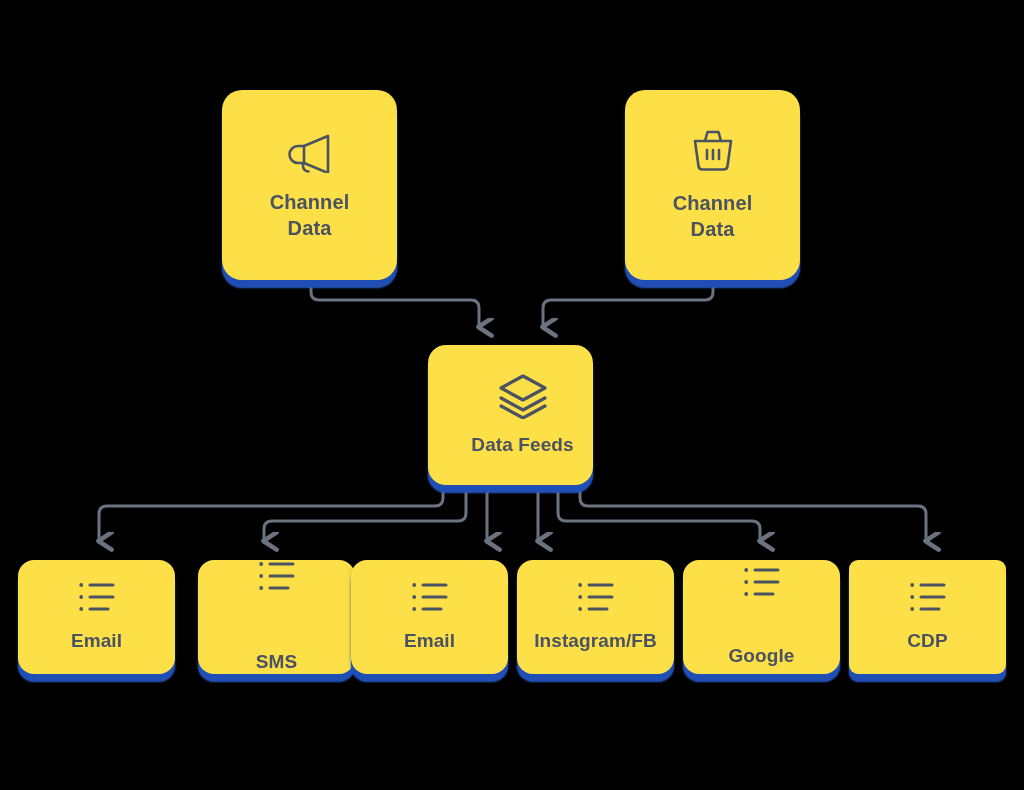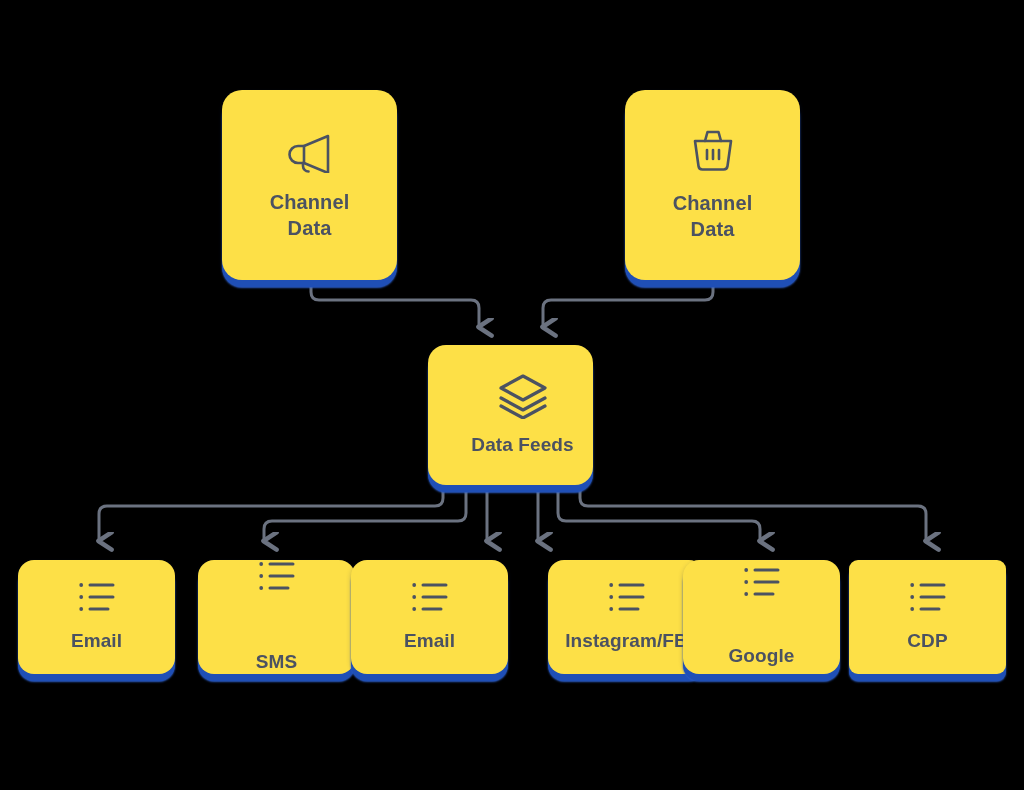--- a/index.html
+++ b/index.html
@@ -91,21 +91,21 @@
   }
   .card.dest .icon { margin-bottom: 16px; }
   .card.dest .label {
     font-size: 19px;
     line-height: 24px;
     white-space: nowrap;
   }
   #dest-0 { left: 18px; }
   #dest-1 { left: 198px; justify-content: space-between; }
   #dest-2 { left: 351px; }
-  #dest-3 { left: 548px; }
+  #dest-3 { left: 517px; }
   #dest-4 { left: 683px; gap: 30px; }
   #dest-5 { left: 849px; border-radius: 9px; }
 </style>
 </head>
 <body>
 
 <div id="diagram-root">
 
   <svg id="connectors" viewBox="0 0 1024 790" width="1024" height="790" fill="none">
     <defs>

